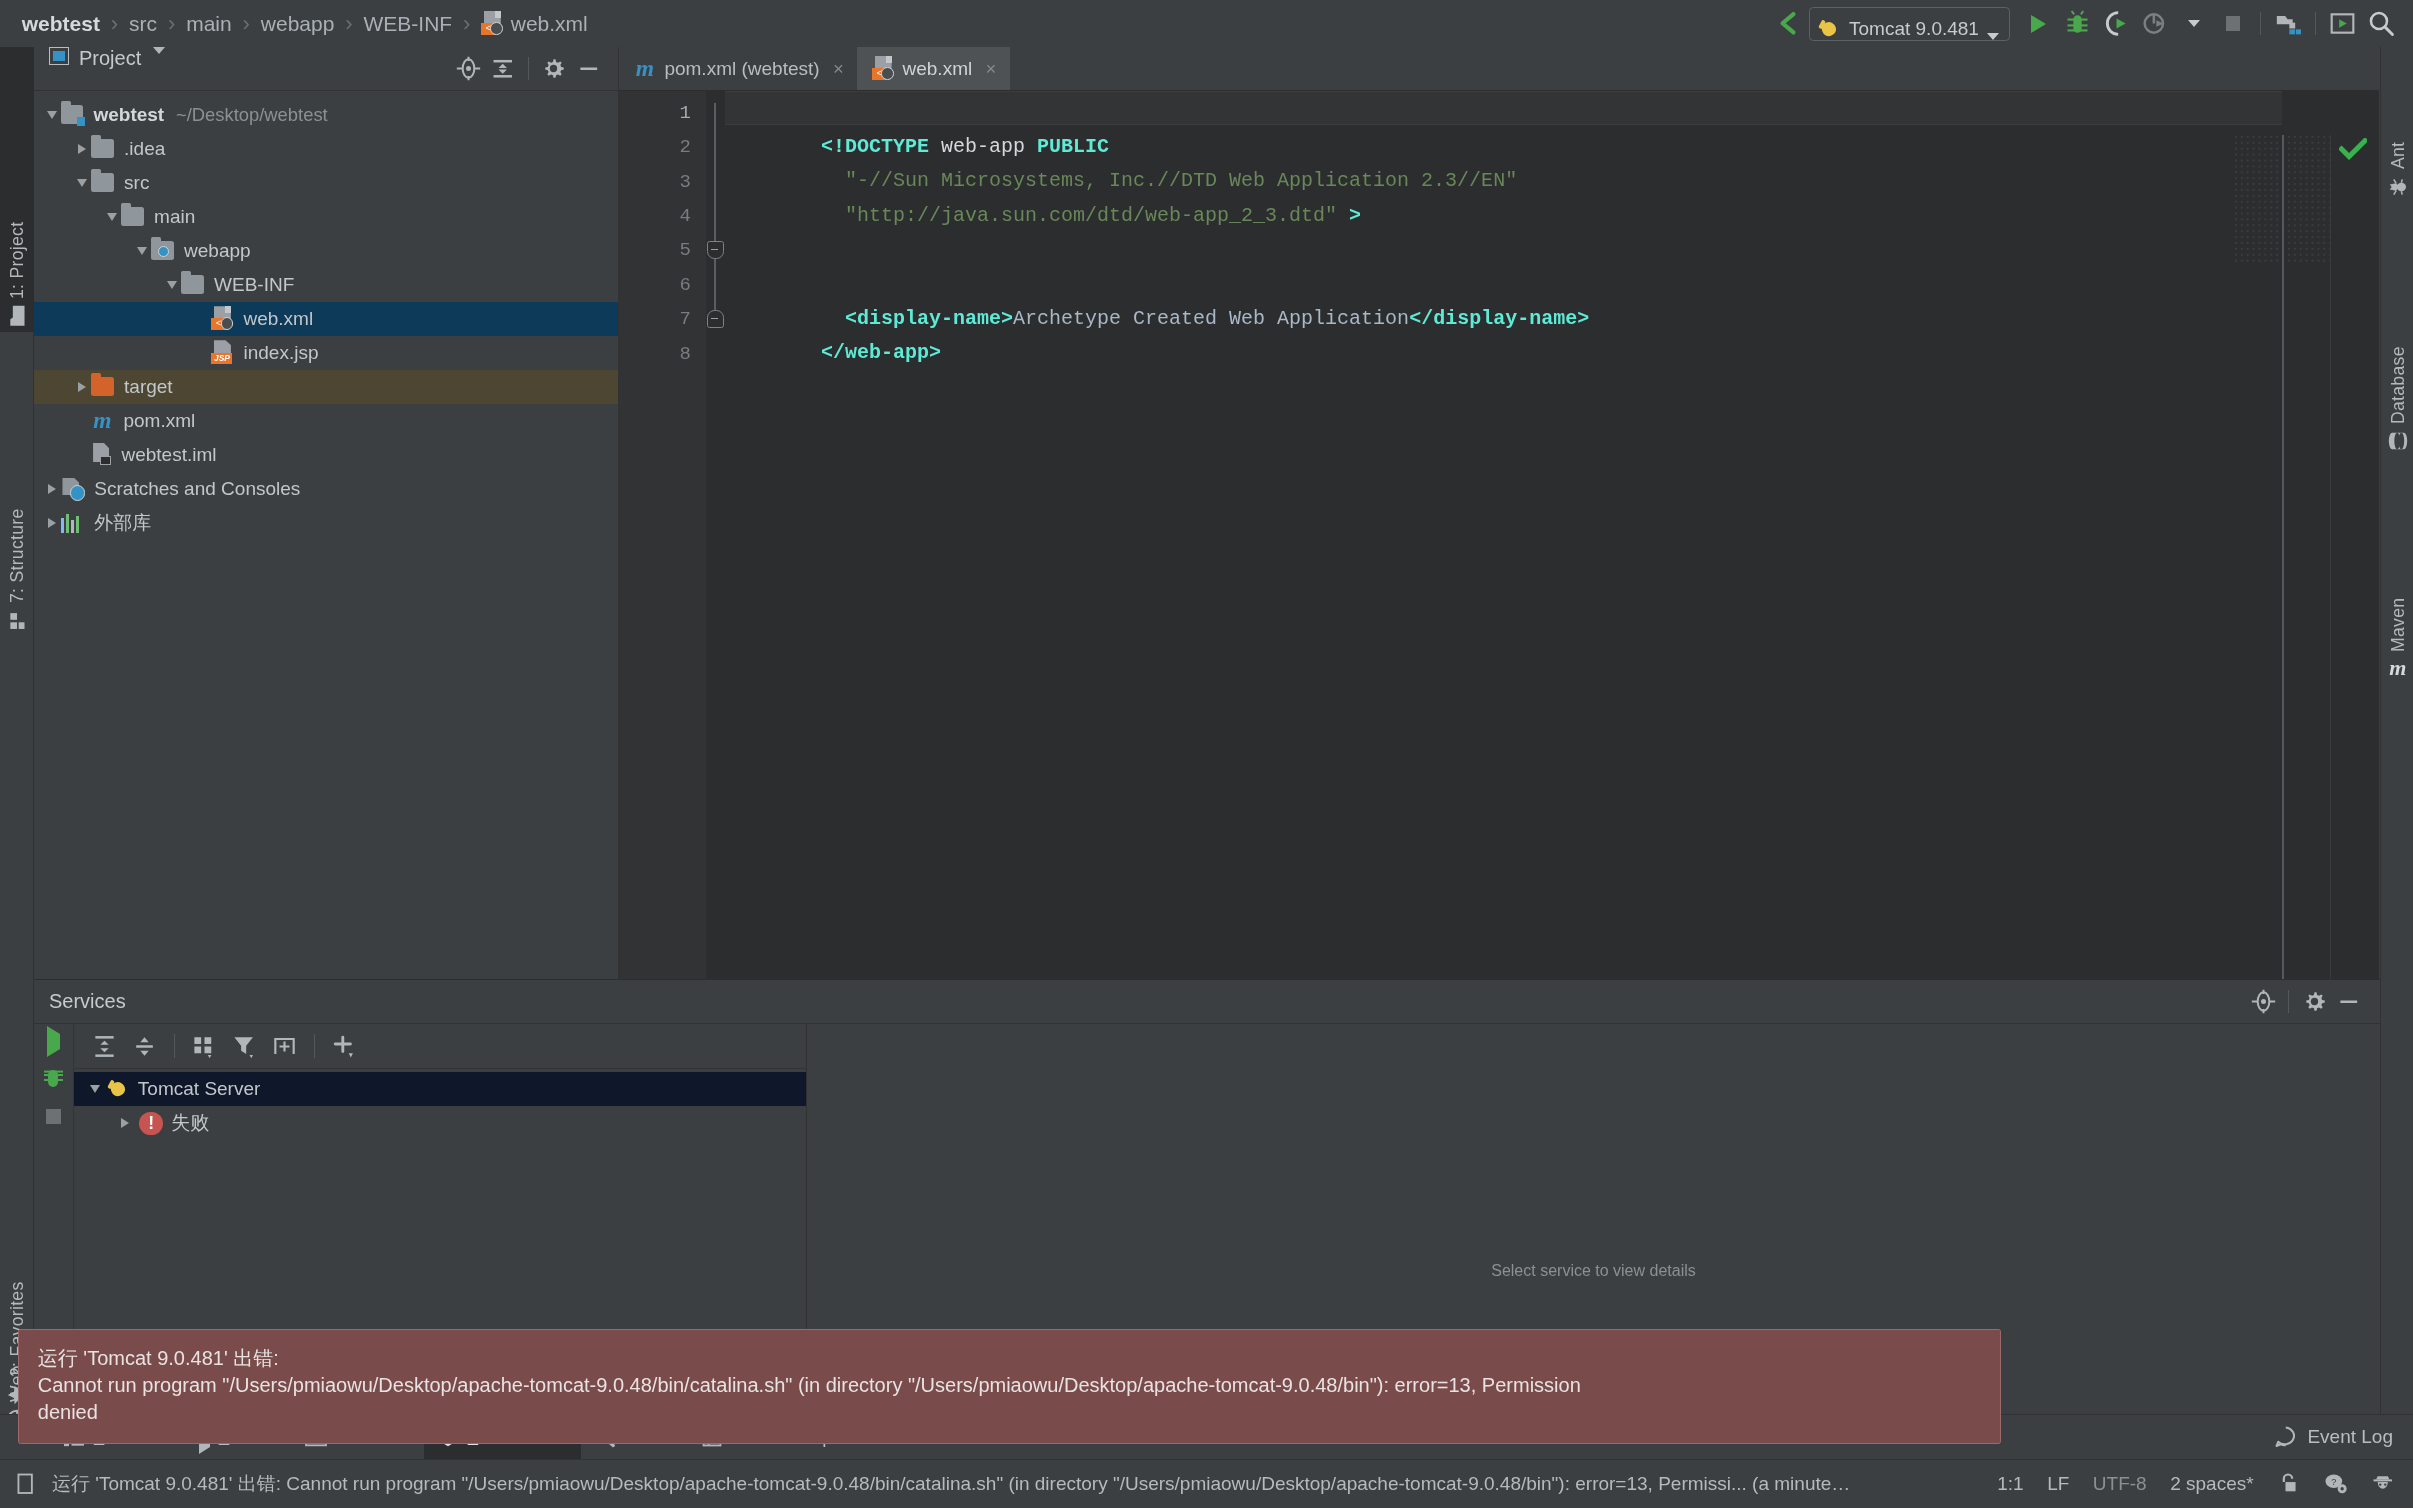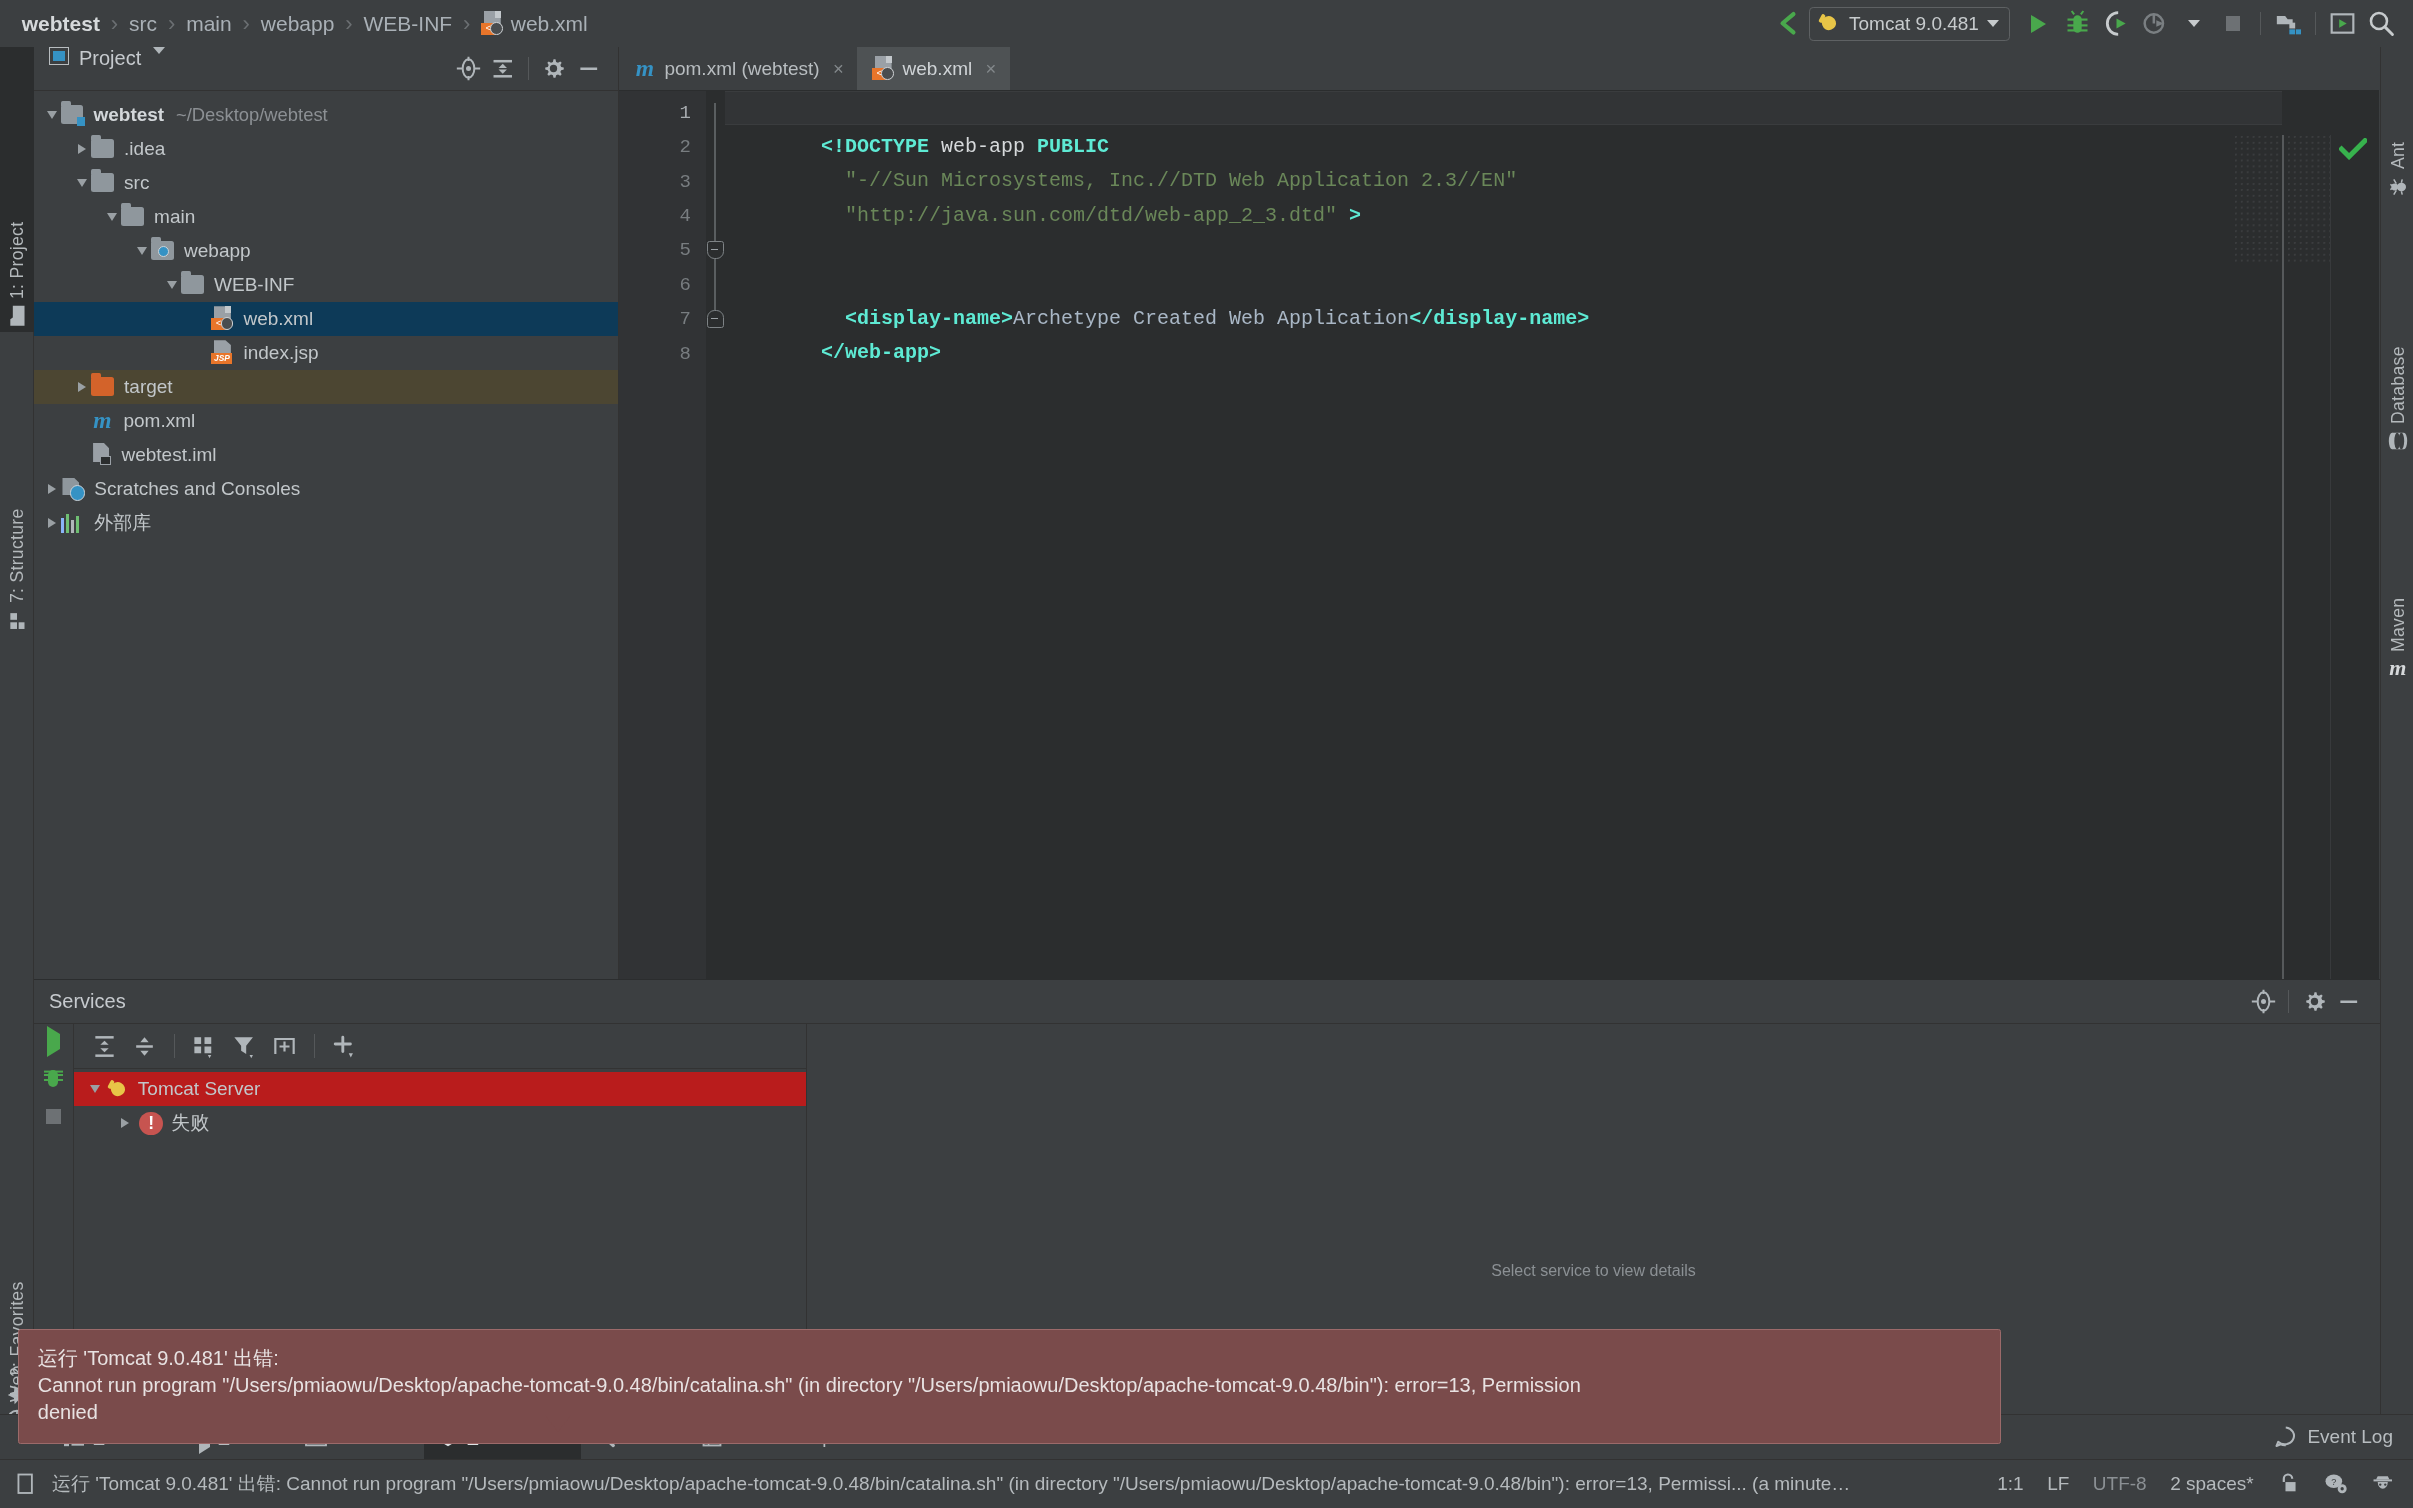--- a/index.html
+++ b/index.html
@@ -68,21 +68,21 @@
   }
 
   .topbar-right {
     position: absolute; right: 11.7px; top: 0; height: 47px;
     display: flex; align-items: center; gap: 0;
   }
   .tb-btn {
     width: 39px; height: 39px; display: flex; align-items: center; justify-content: center;
   }
   .runcfg {
-    display: flex; align-items: center; gap: 8.4px; height: 34px;
+    display: flex; align-items: flex-end; gap: 8.4px; height: 34px;
     border: 0.8px solid #5e6163; border-radius: 4.2px; padding: 0 10px 0 8.4px;
     margin-right: 8.4px;
   }
   .runcfg-label { font-size: 19px; color: #c7cbcd; }
   .tomcat-ico {
     width: 22px; height: 20px; position: relative; flex: 0 0 22px;
   }
   .tomcat-ico::before {
     content: ""; position: absolute; left: 3.4px; top: 2.5px; width: 14.2px; height: 14.2px;
     background: #e8c547; border-radius: 45% 55% 50% 50%;
@@ -285,21 +285,21 @@
   .serv-left {
     width: 733px; background: #3c3f41; border-right: 0.8px solid #323232;
   }
   .serv-toolbar {
     height: 45px; display: flex; align-items: center; gap: 3.4px; padding-left: 11.7px;
     border-bottom: 0.8px solid #333;
   }
   .sicon { width: 37px; height: 37px; display: flex; align-items: center; justify-content: center; }
   .serv-tree { padding-top: 3.4px; font-size: 19px; color: #c2c7ca; }
   .srow { display: flex; align-items: center; height: 34px; padding-left: 11.7px; }
-  .srow.sel { background: #b91c1c; }
+  .srow.sel { background: #0f172a; }
   .bug-ico { width: 22px; height: 23.5px; position: relative; }
   .bug-ico::before {
     content:""; position:absolute; left:5.9px; top:2.5px; width:10px; height:17.6px;
     background:#49a84c; border-radius:5px;
   }
   .bug-ico::after {
     content:""; position:absolute; left:1.7px; top:6.7px; width:18.4px; height:1.7px; background:#49a84c;
     box-shadow: 0 5px 0 #49a84c, 0 -3.4px 0 #49a84c;
   }
   .err-ico {

